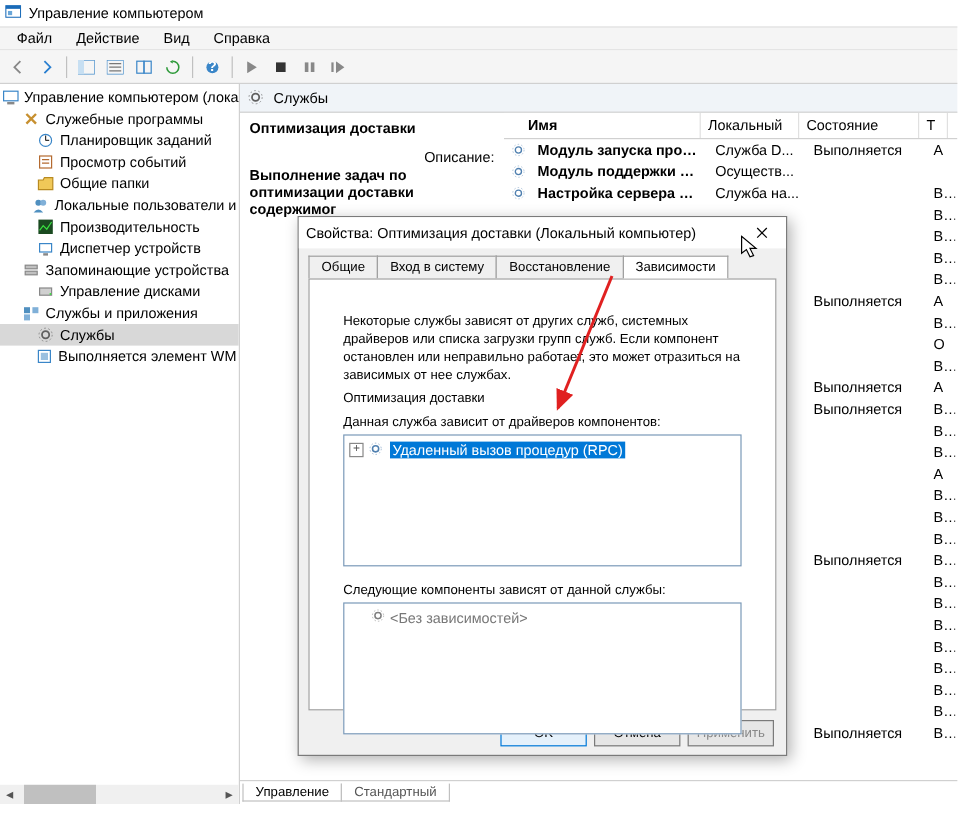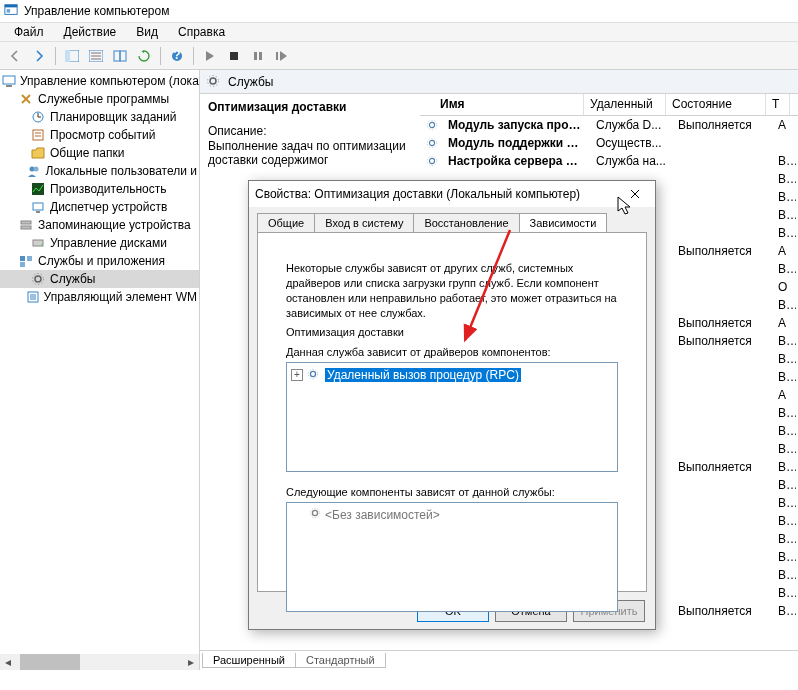--- a/index.html
+++ b/index.html
@@ -33,22 +33,22 @@
   .tree-scroll .arrow { width: 16px; height: 16px; display:flex; align-items:center; justify-content:center; color:#555; }
 
   .content-pane { flex: 1; display: flex; flex-direction: column; background: #fff; }
   .content-header { height: 24px; background: #f0f4f8; border-bottom: 1px solid #d0d0d0; display: flex; align-items: center; padding: 0 6px; gap: 6px; }
   .content-header .h-icon { width: 16px; height: 16px; }
   .content-header .h-text { font-size: 12px; }
 
   .content-body { flex: 1; display: flex; overflow: hidden; }
   .desc-pane { width: 220px; padding: 6px 8px; }
   .desc-title { font-weight: bold; margin-bottom: 10px; }
-  .desc-lbl { margin-top: 8px; }
-  .desc-txt { margin-top: 1px; overflow-wrap: break-word; }
+  .desc-lbl { margin-top: 8px; text-align: right; }
+  .desc-txt { margin-top: 1px; overflow-wrap: break-word; font-weight: bold; }
 
   .list-pane { flex: 1; position: relative; overflow: hidden; }
   .list-header { display: flex; height: 22px; border-bottom: 1px solid #d0d0d0; background: #fff; }
   .list-header .col { border-right: 1px solid #e0e0e0; padding: 3px 6px; font-size: 12px; color: #000; }
   .list-rows { }
   .list-row { display: flex; height: 18px; align-items: center; }
   .list-row .cell { padding: 0 6px; overflow: hidden; white-space: nowrap; text-overflow: ellipsis; }
   .list-row .icon { width: 16px; height: 16px; flex-shrink: 0; margin-left: 4px; margin-right: 2px; display: flex; align-items:center; justify-content:center; }
   .col-name { width: 164px; font-weight: bold; }
   .col-desc { width: 82px; }
@@ -308,21 +308,21 @@
           <span class="label">Службы</span>
         </div>
       <div class="tree-node">
           <span class="indent" style="width:24px"></span>
           <span class="icon">
             <svg width="14" height="14" viewBox="0 0 14 14">
               <rect x="2" y="2" width="10" height="10" fill="#fff" stroke="#3a86c8"></rect>
               <rect x="4" y="4" width="6" height="6" fill="#9bc0e0"></rect>
             </svg>
           </span>
-          <span class="label">Управляющий элемент WM</span>
+          <span class="label">Выполняется элемент WM</span>
         </div>
     </div>
     <div class="tree-scroll">
       <div class="arrow">◂</div>
       <div class="thumb"></div>
       <div style="flex:1"></div>
       <div class="arrow">▸</div>
     </div>
   </div>
 
@@ -336,21 +336,21 @@
     </div>
     <div class="content-body">
       <div class="desc-pane">
         <div class="desc-title">Оптимизация доставки</div>
         <div class="desc-lbl">Описание:</div>
         <div class="desc-txt">Выполнение задач по оптимизации доставки содержимог</div>
       </div>
       <div class="list-pane">
         <div class="list-header">
           <div class="col col-name" style="padding-left:20px">Имя</div>
-          <div class="col col-desc">Удаленный</div>
+          <div class="col col-desc">Локальный</div>
           <div class="col col-state">Состояние</div>
           <div class="col col-type">Т</div>
         </div>
         <div class="list-rows" id="list-rows">
             <div class="list-row">
               <span class="icon">
                 <svg width="12" height="12" viewBox="0 0 14 14">
                   <circle cx="7" cy="7" r="3" fill="none" stroke="#5080b0" stroke-width="1.3"></circle>
                   <circle cx="7" cy="7" r="5.5" fill="none" stroke="#5080b0" stroke-width="0.4" stroke-dasharray="1.5 2"></circle>
                 </svg>
@@ -556,21 +556,21 @@
               <span class="icon"></span>
               <span class="cell col-name" style="width:148px"></span>
               <span class="cell col-desc"></span>
               <span class="cell col-state">Выполняется</span>
               <span class="cell col-type">Вр</span>
             </div>
           </div>
       </div>
     </div>
     <div class="content-tabs">
-      <div class="btab active">Расширенный</div>
+      <div class="btab active">Управление</div>
       <div class="btab">Стандартный</div>
     </div>
   </div>
 </div>
 
 <div class="dialog">
   <div class="dlg-title">
     <span class="dlg-title-text">Свойства: Оптимизация доставки (Локальный компьютер)</span>
     <span class="dlg-close">
       <svg width="10" height="10" viewBox="0 0 10 10">

